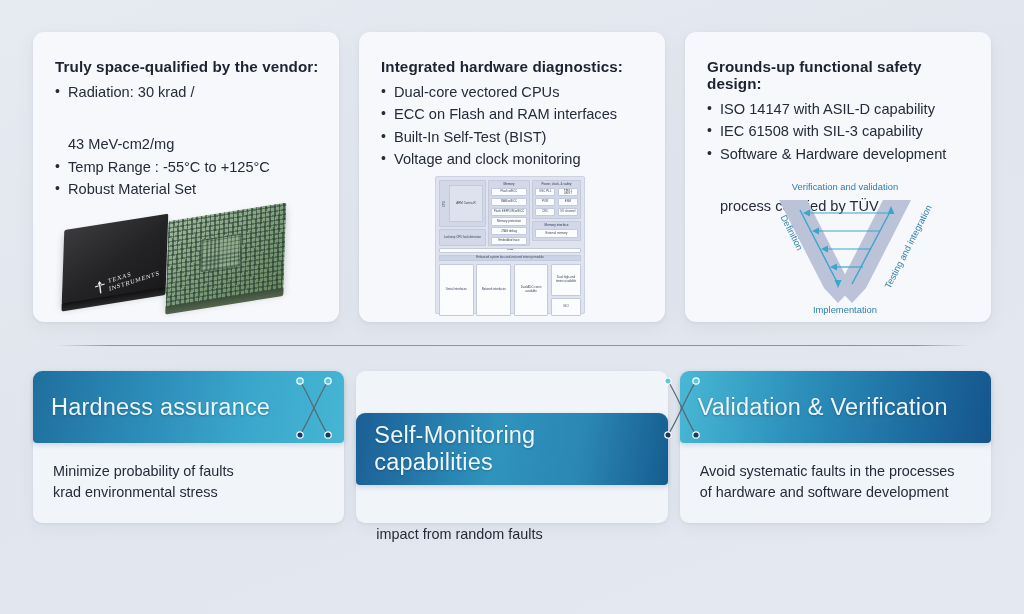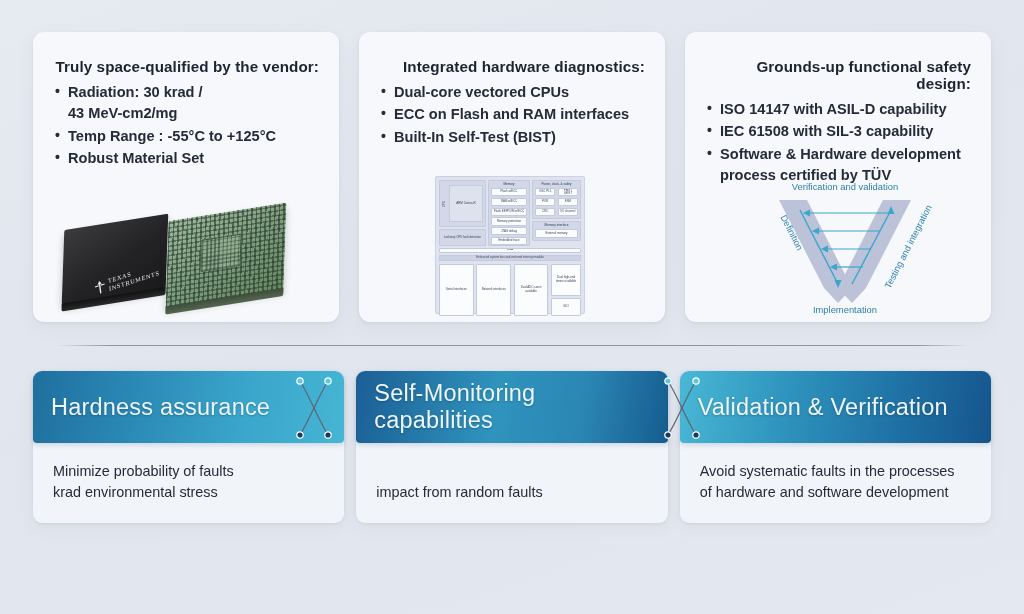--- a/index.html
+++ b/index.html
@@ -17,31 +17,31 @@
   
   .cards { position: absolute; top: 32px; left: 33px; width: 958px; height: 290px;
            display: flex; gap: 20px; }
   .card {
     flex: 1 1 0; background: #f6f8fb; border-radius: 11px;
     box-shadow: 0 1px 3px rgba(80,95,125,.10), 0 6px 18px rgba(80,95,125,.07);
     position: relative; padding: 26px 20px 0 22px;
   }
   .card h3 {
     font-size: 15.2px; font-weight: bold; color: #1d2330;
-    letter-spacing: .1px; margin-bottom: 7px; text-align: right;
-  }
-  .card ul { list-style: none; font-weight: bold; }
+    letter-spacing: .1px; margin-bottom: 7px;
+  }
+  .card ul { list-style: none; }
   .card li {
     font-size: 14.6px; color: #252b38; line-height: 1.46;
     padding-left: 13px; position: relative; margin-bottom: 1px;
   }
   .card li::before {
     content: "•"; position: absolute; left: 0; top: -1px; font-size: 14px; color: #252b38;
   }
-  .card li .cont { display: block; padding-left: 0; }
+  .card li .cont { display: block; padding-left: 0; margin-top: 31px; }
 
   
   .chips { position: absolute; left: 26px; bottom: 18px; width: 248px; height: 110px; }
   .chip { position: absolute; }
   .chip-black {
     left: 4px; top: 28px; width: 104px; height: 74px;
     background: linear-gradient(150deg, #3b3b3d 0%, #232325 55%, #1a1a1c 100%);
     transform: skewY(-9deg) skewX(-2deg);
     border-radius: 2px;
     box-shadow: 0 5px 7px rgba(40,45,60,.28);
@@ -145,21 +145,21 @@
   .banner {
     height: 72px; border-radius: 9px 9px 4px 4px;
     display: flex; align-items: center; padding: 0 18px;
     box-shadow: 0 2px 5px rgba(35,70,110,.18);
   }
   .banner span {
     color: #eef6fa; font-size: 23.5px; font-weight: 400; letter-spacing: .2px;
     text-shadow: 0 1px 2px rgba(10,45,75,.35);
   }
   .b1 { background: linear-gradient(100deg, #1f6f9e 0%, #2a87b4 30%, #3aa6cb 68%, #46b6d4 100%); }
-  .b2 { background: linear-gradient(100deg, #1b5e95 0%, #2f94bd 45%, #2b86b3 72%, #155c8f 100%); }
+  .b2 { background: linear-gradient(100deg, #1b5e95 0%, #2f94bd 45%, #2b86b3 72%, #155c8f 100%); margin-top: 42px; }
   .b3 { background: linear-gradient(100deg, #49b8d5 0%, #2e93bd 35%, #1e6fa3 72%, #15558c 100%); }
   .pillar p {
     font-size: 14.4px; color: #252b38; line-height: 1.45;
     padding: 18px 20px 0 20px;
   }
   .connector { position: absolute; top: 371px; width: 36px; height: 74px; }
   .c1 { left: 296px; }
   .c2 { left: 664px; }
 </style>
 </head>
@@ -196,20 +196,21 @@
         </div>
       </div>
     </div>
 
     <div class="card">
       <h3>Integrated hardware diagnostics:</h3>
       <ul>
         <li>Dual-core vectored CPUs</li>
         <li>ECC on Flash and RAM interfaces</li>
         <li>Built-In Self-Test (BIST)</li>
+        <li>Voltage and clock monitoring</li>
       </ul>
 
       <div class="blockdiag">
         <div class="bd-top">
 
           <div class="bd-cpu">
             <div class="bd-group bd-cpu-main">
               <div class="bd-vert">CPU</div>
               <div class="bd-arm">ARM Cortex-R</div>
             </div>

